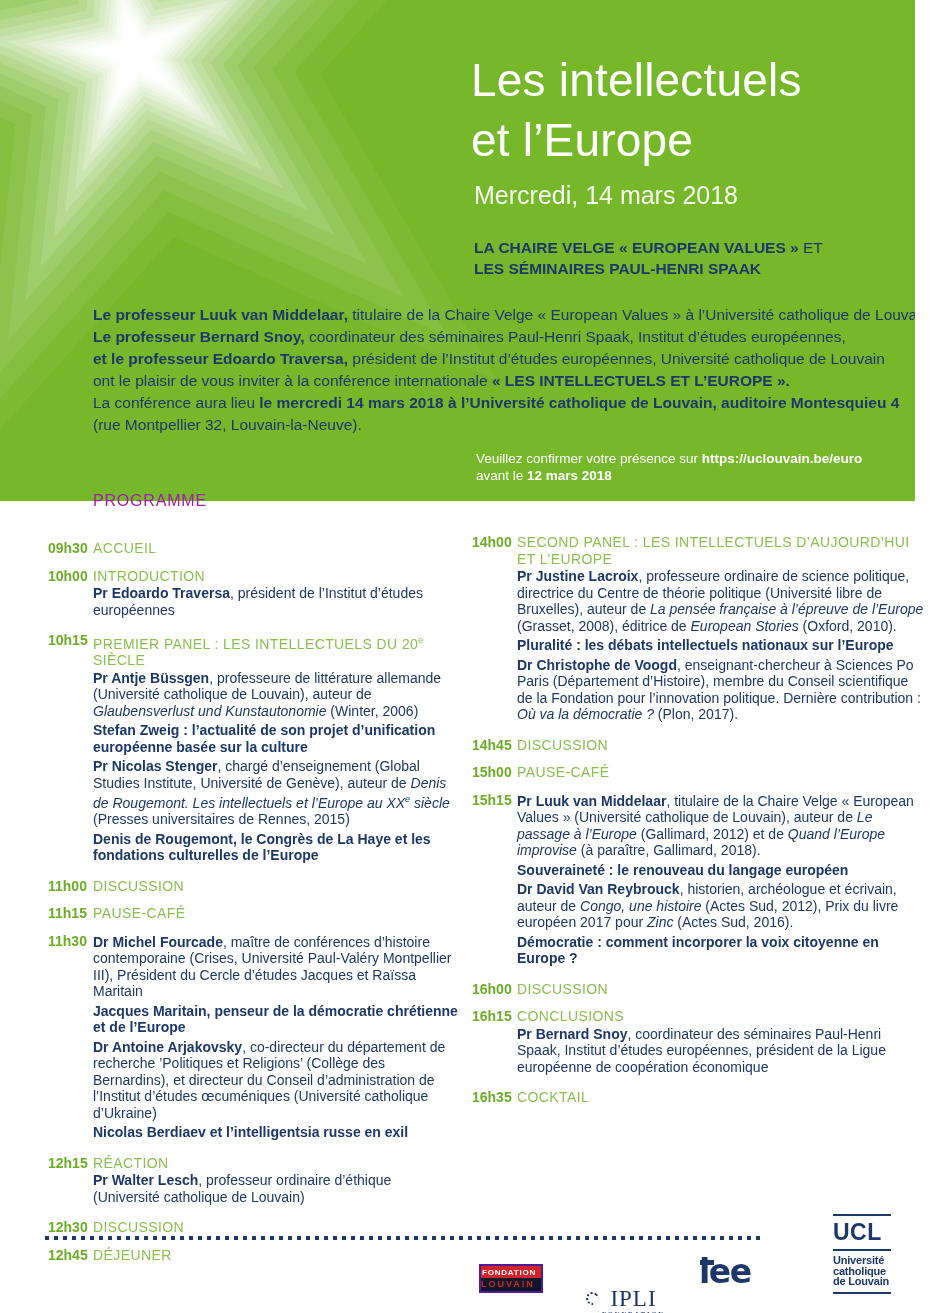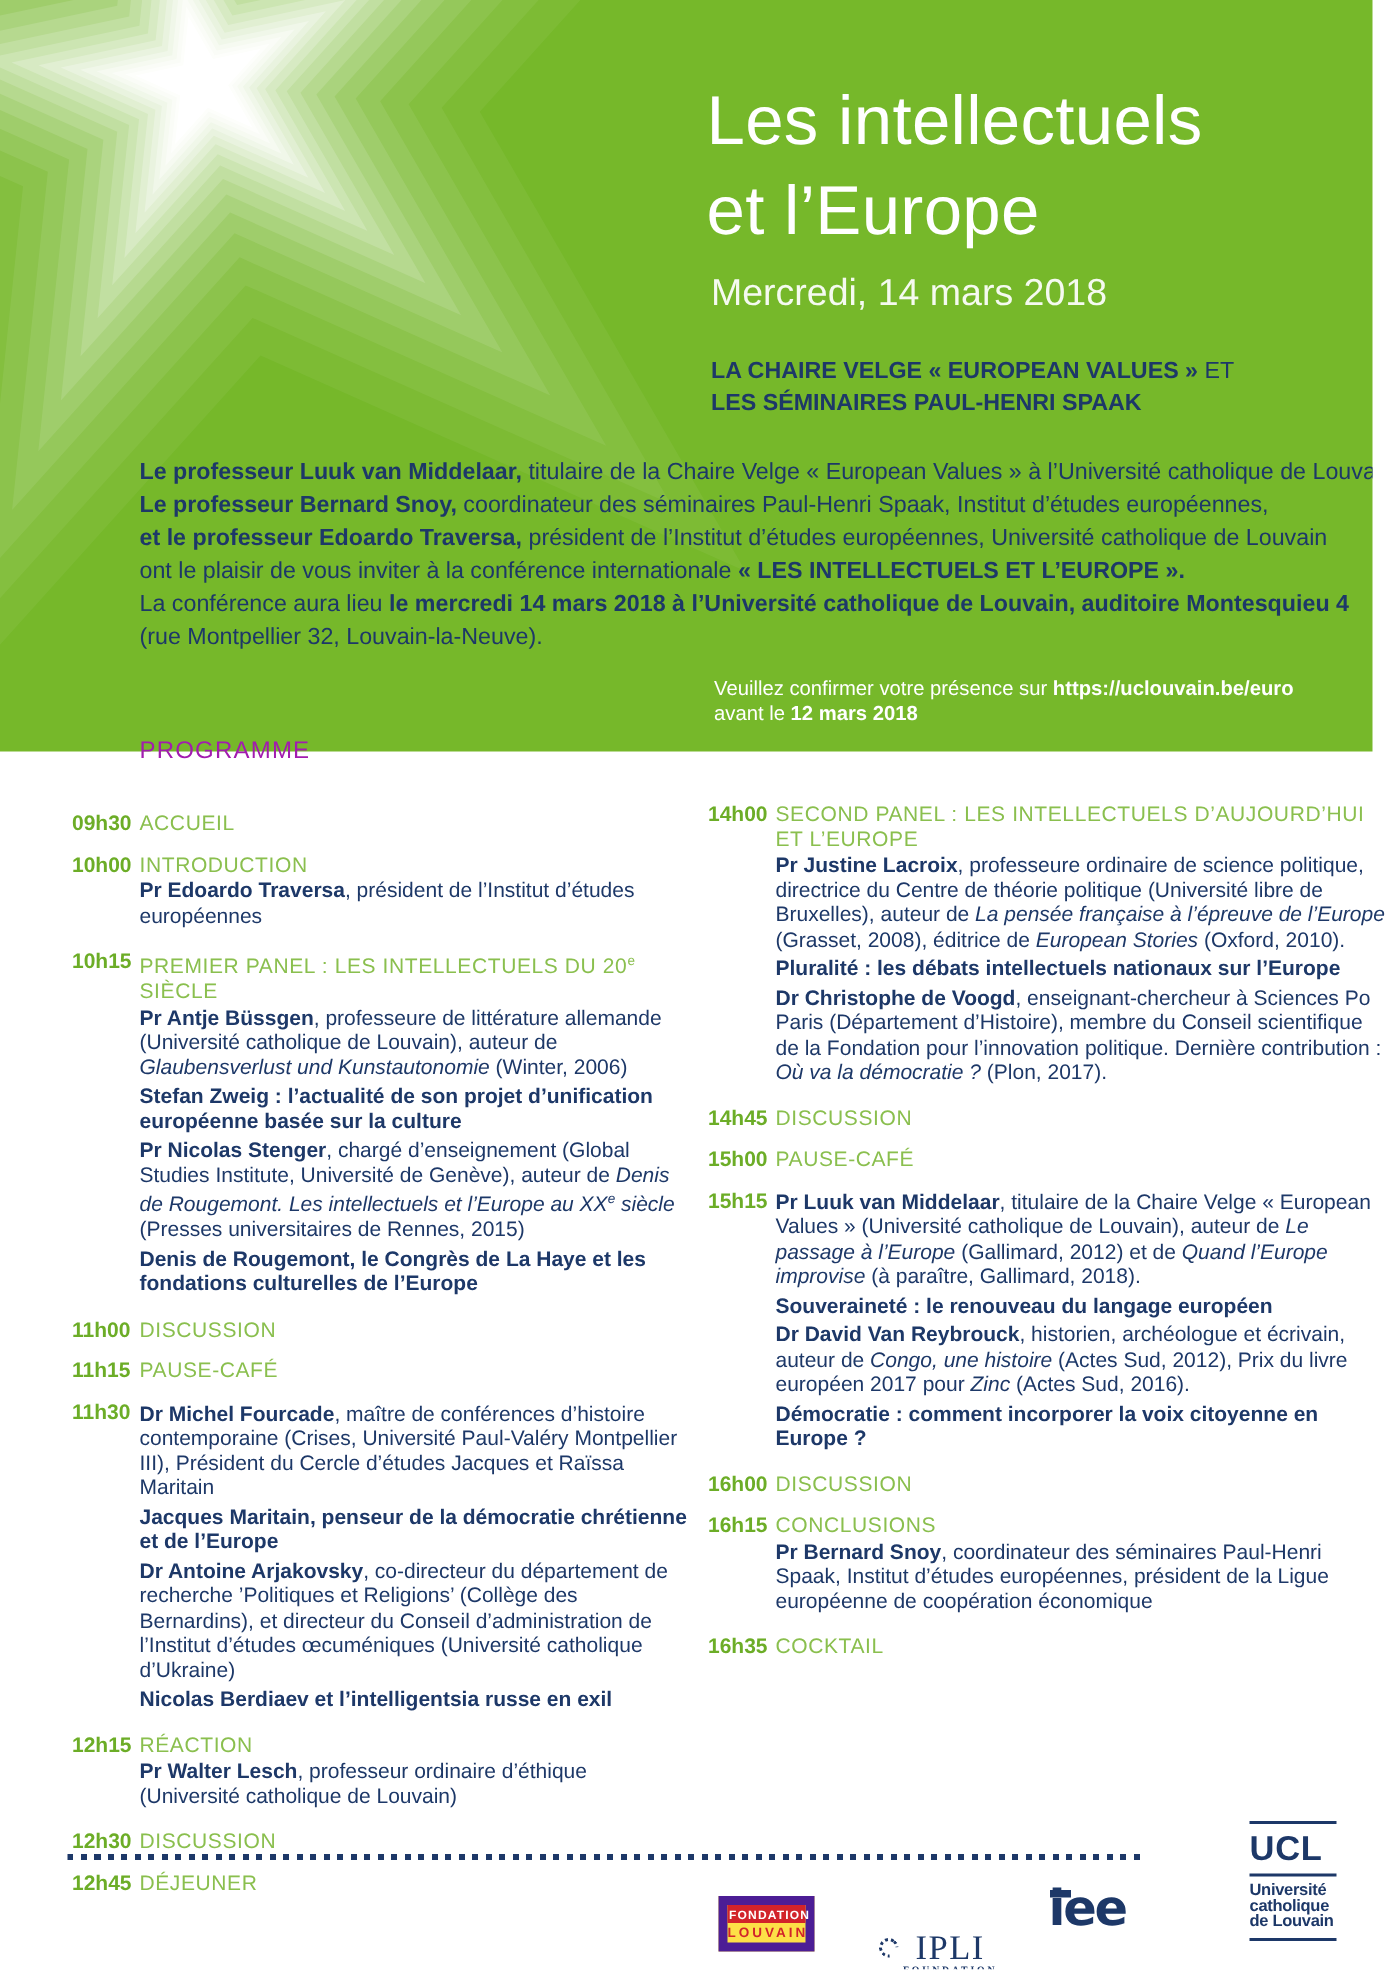--- a/index.html
+++ b/index.html
@@ -30,21 +30,21 @@
   .blk-para { margin-top:1px; margin-bottom:3px; }
   .blk-title { font-weight:700; margin-top:1px; margin-bottom:3px; }
   .b { font-weight:700; }
   .i { font-style:italic; }
   sup { font-size:9px; }
 
   
   .dotline { position:absolute; left:45px; top:1236px; width:717px; height:4px;
              background:repeating-linear-gradient(90deg,#1d3868 0 4px, transparent 4px 9px); }
 
-  .logo-fondation { position:absolute; left:479px; top:1264px; width:64px; border:6px solid #4c1d95; text-align:left; background:#fde047; }
+  .logo-fondation { position:absolute; left:479px; top:1264px; width:64px; border:2px solid #4c1d95; text-align:left; background:#0f172a; }
   .f-top { background:#d2232a; color:#ffffff; font-size:8px; font-weight:700; letter-spacing:0.8px; padding:2px 1px 1px; }
   .f-bottom { color:#d2232a; font-size:9px; font-weight:700; letter-spacing:2px; padding:1px 0 2px; }
 
   .logo-ipli { position:absolute; left:586px; top:1262px; color:#1d3868; display:flex;margin-top:26px; }
   .ipli-icon { width:13px; height:13px; border:2.5px dotted #1d3868; border-radius:50%;
                border-right-color:transparent; transform:rotate(40deg); margin:4px 3px 0 0; }
   .ipli-text { font-family:"Liberation Serif", serif; text-align:center; }
   .ipli-name { font-size:23px; line-height:21px; letter-spacing:1px; }
   .ipli-sub { font-size:6.5px; font-weight:700; letter-spacing:1.9px; margin-top:1px; }
 

